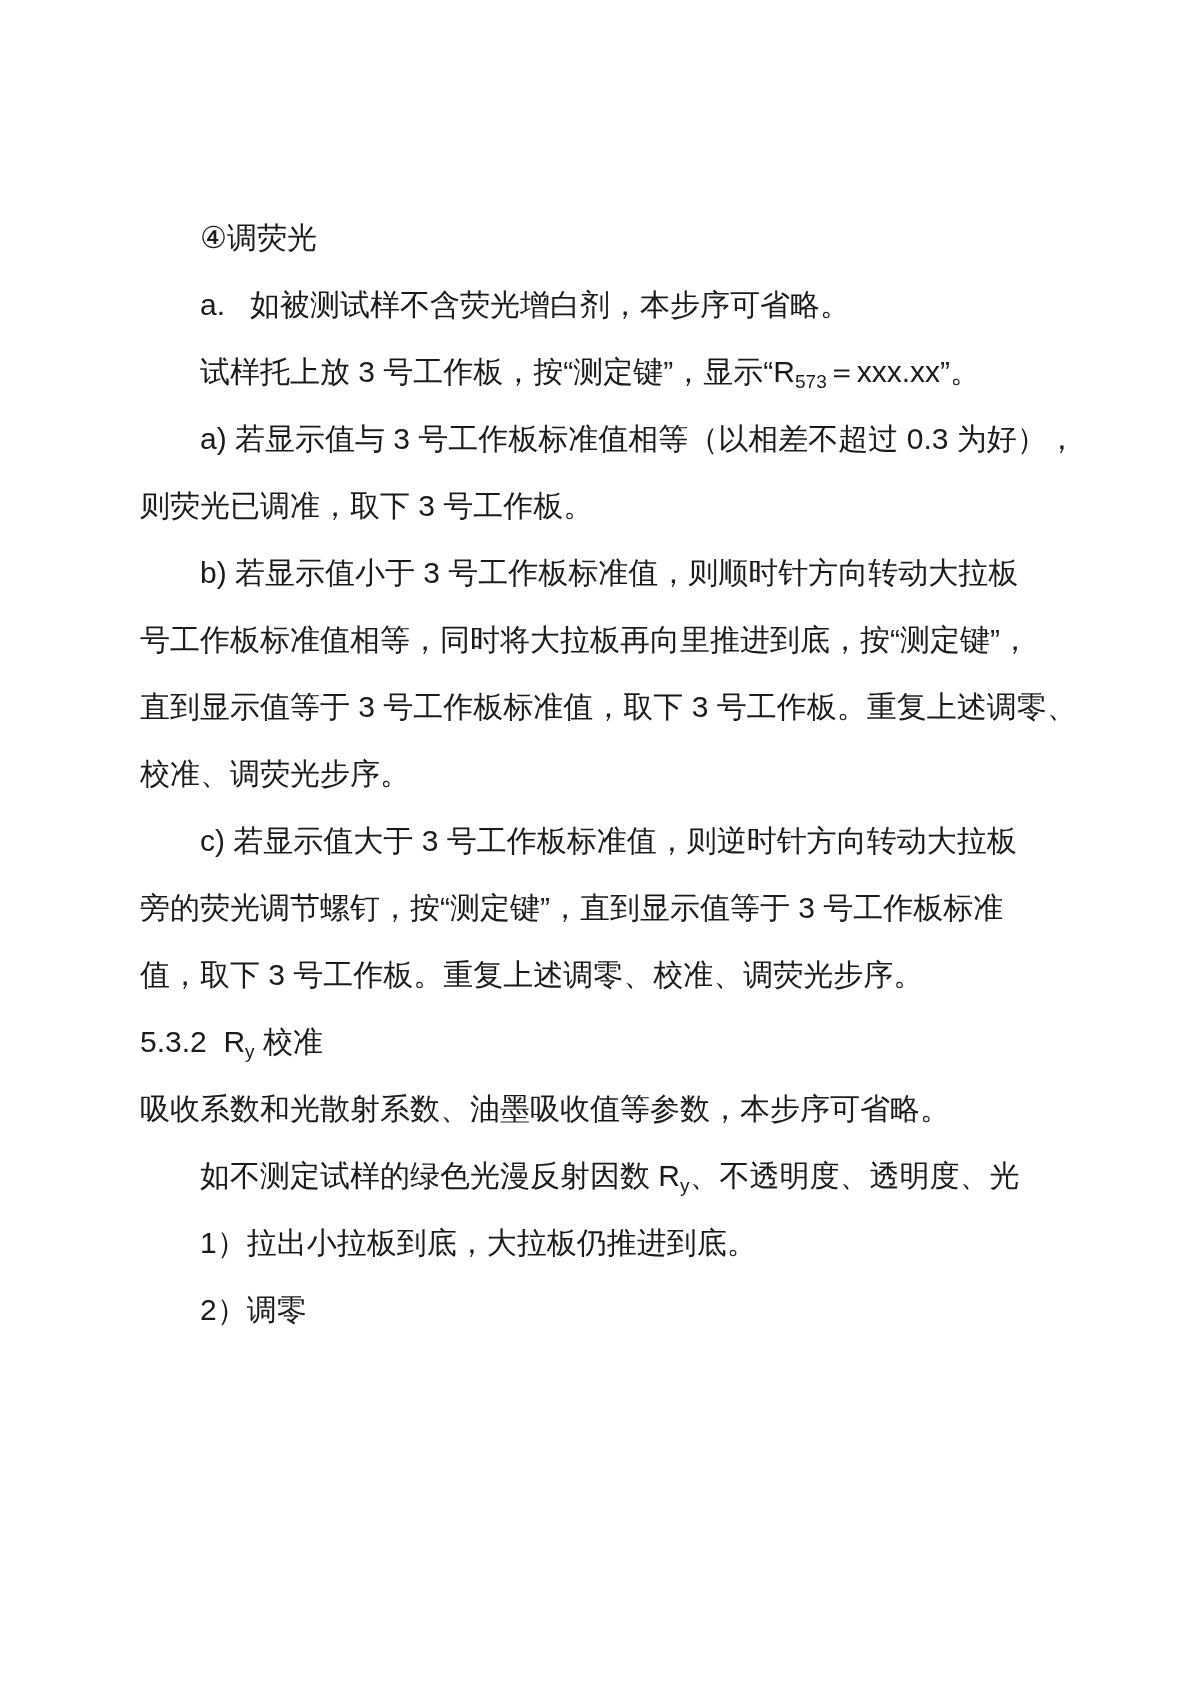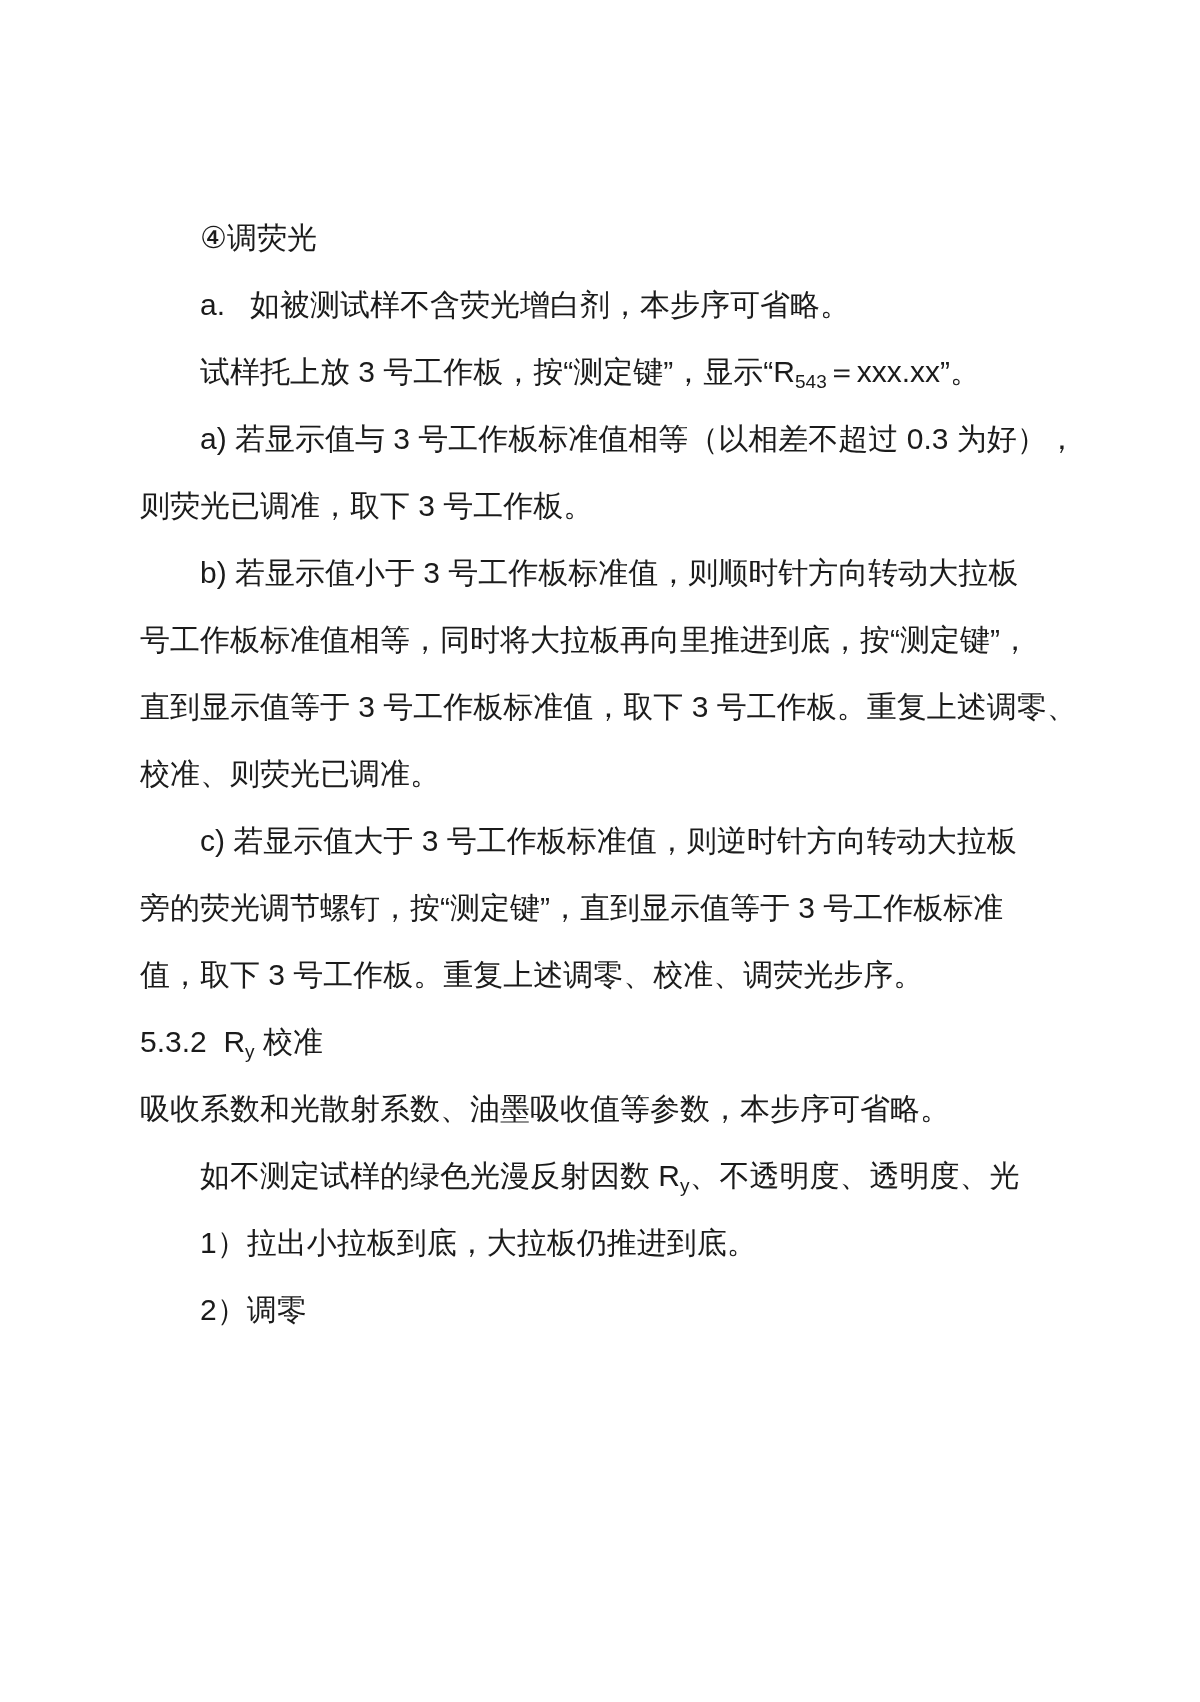--- a/index.html
+++ b/index.html
@@ -24,27 +24,27 @@
   .footer-page{position:absolute;left:589px;top:1524px;font-size:25px;}
   .footer-version{position:absolute;left:936px;top:1526px;font-size:25px;}
 </style>
 </head>
 <body>
 
 <div class="page">
   <div class="content">
     <div class="line"><span>　　④调荧光</span><sub class="sb"></sub><span></span></div>
     <div class="line"><span>　　a.   如被测试样不含荧光增白剂，本步序可省略。</span><sub class="sb"></sub><span></span></div>
-    <div class="line"><span>　　试样托上放 3 号工作板，按“测定键”，显示“R</span><sub class="sb">543</sub><span>＝xxx.xx”。</span></div>
+    <div class="line"><span>　　试样托上放 3 号工作板，按“测定键”，显示“R</span><sub class="sb">573</sub><span>＝xxx.xx”。</span></div>
     <div class="line"><span>　　a) 若显示值与 3 号工作板标准值相等（以相差不超过 0.3 为好），</span><sub class="sb"></sub><span></span></div>
     <div class="line"><span>则荧光已调准，取下 3 号工作板。</span><sub class="sb"></sub><span></span></div>
     <div class="line"><span>　　b) 若显示值小于 3 号工作板标准值，则顺时针方向转动大拉板</span><sub class="sb"></sub><span></span></div>
     <div class="line"><span>号工作板标准值相等，同时将大拉板再向里推进到底，按“测定键”，</span><sub class="sb"></sub><span></span></div>
     <div class="line"><span>直到显示值等于 3 号工作板标准值，取下 3 号工作板。重复上述调零、</span><sub class="sb"></sub><span></span></div>
-    <div class="line"><span>校准、则荧光已调准。</span><sub class="sb"></sub><span></span></div>
+    <div class="line"><span>校准、调荧光步序。</span><sub class="sb"></sub><span></span></div>
     <div class="line"><span>　　c) 若显示值大于 3 号工作板标准值，则逆时针方向转动大拉板</span><sub class="sb"></sub><span></span></div>
     <div class="line"><span>旁的荧光调节螺钉，按“测定键”，直到显示值等于 3 号工作板标准</span><sub class="sb"></sub><span></span></div>
     <div class="line"><span>值，取下 3 号工作板。重复上述调零、校准、调荧光步序。</span><sub class="sb"></sub><span></span></div>
     <div class="heading"><span>5.3.2  R</span><sub class="sb">y</sub><span> 校准</span></div>
     <div class="line"><span>吸收系数和光散射系数、油墨吸收值等参数，本步序可省略。</span><sub class="sb"></sub><span></span></div>
     <div class="line"><span>　　如不测定试样的绿色光漫反射因数 R</span><sub class="sb">y</sub><span>、不透明度、透明度、光</span></div>
     <div class="line"><span>　　1）拉出小拉板到底，大拉板仍推进到底。</span><sub class="sb"></sub><span></span></div>
     <div class="line"><span>　　2）调零</span><sub class="sb"></sub><span></span></div>
   </div>
 

